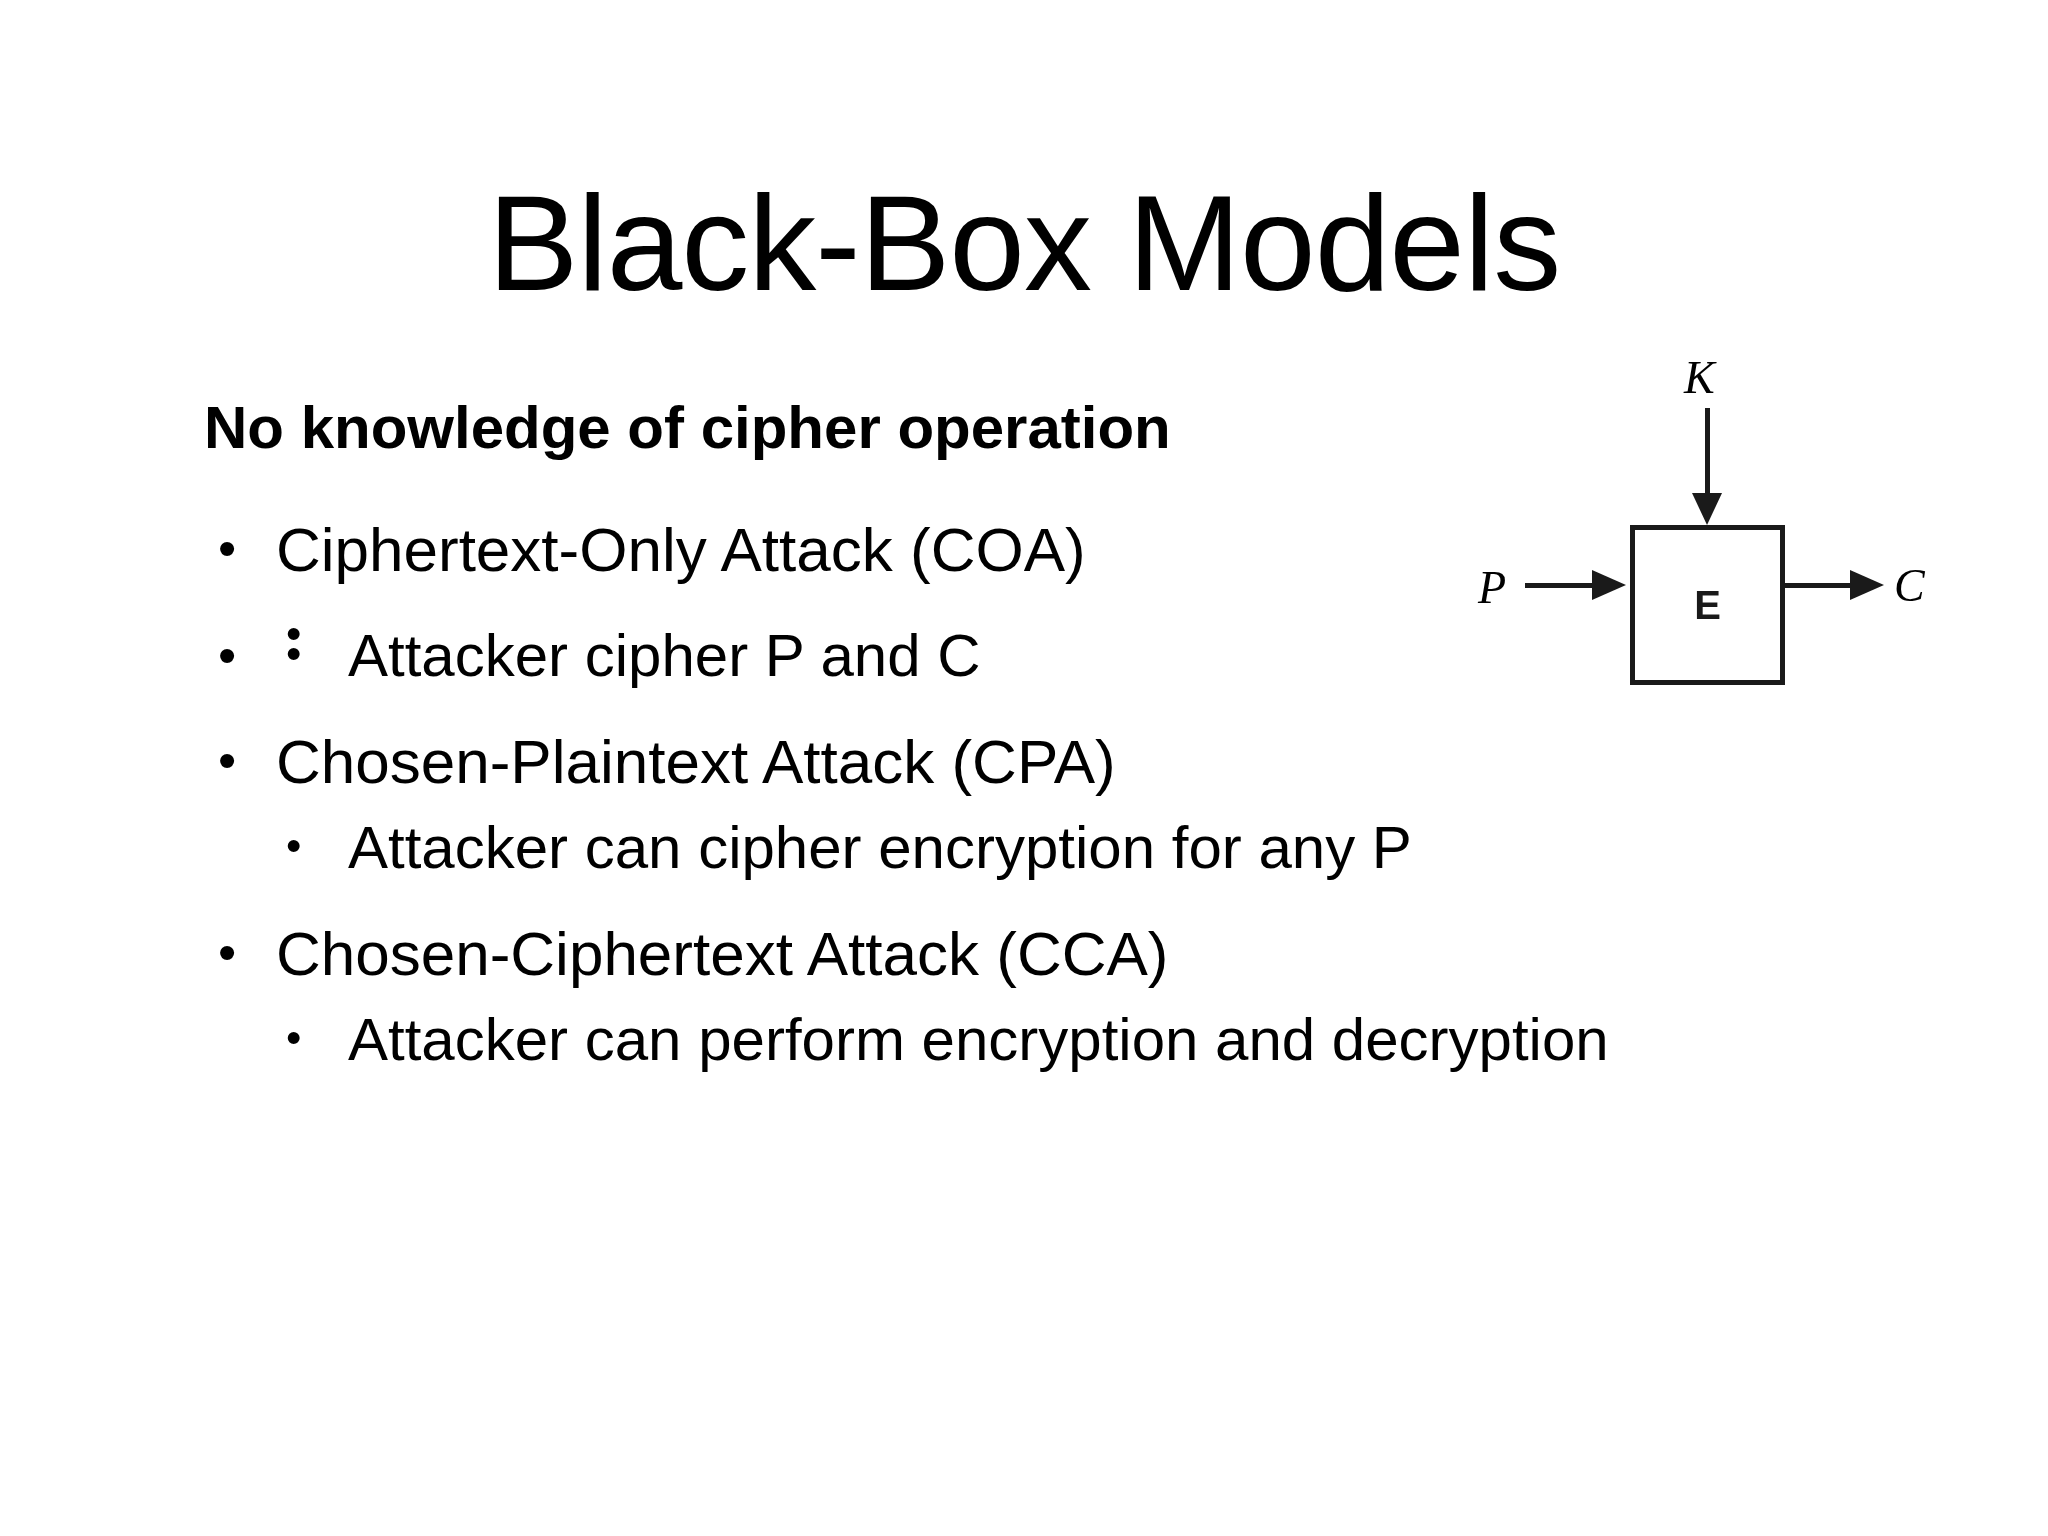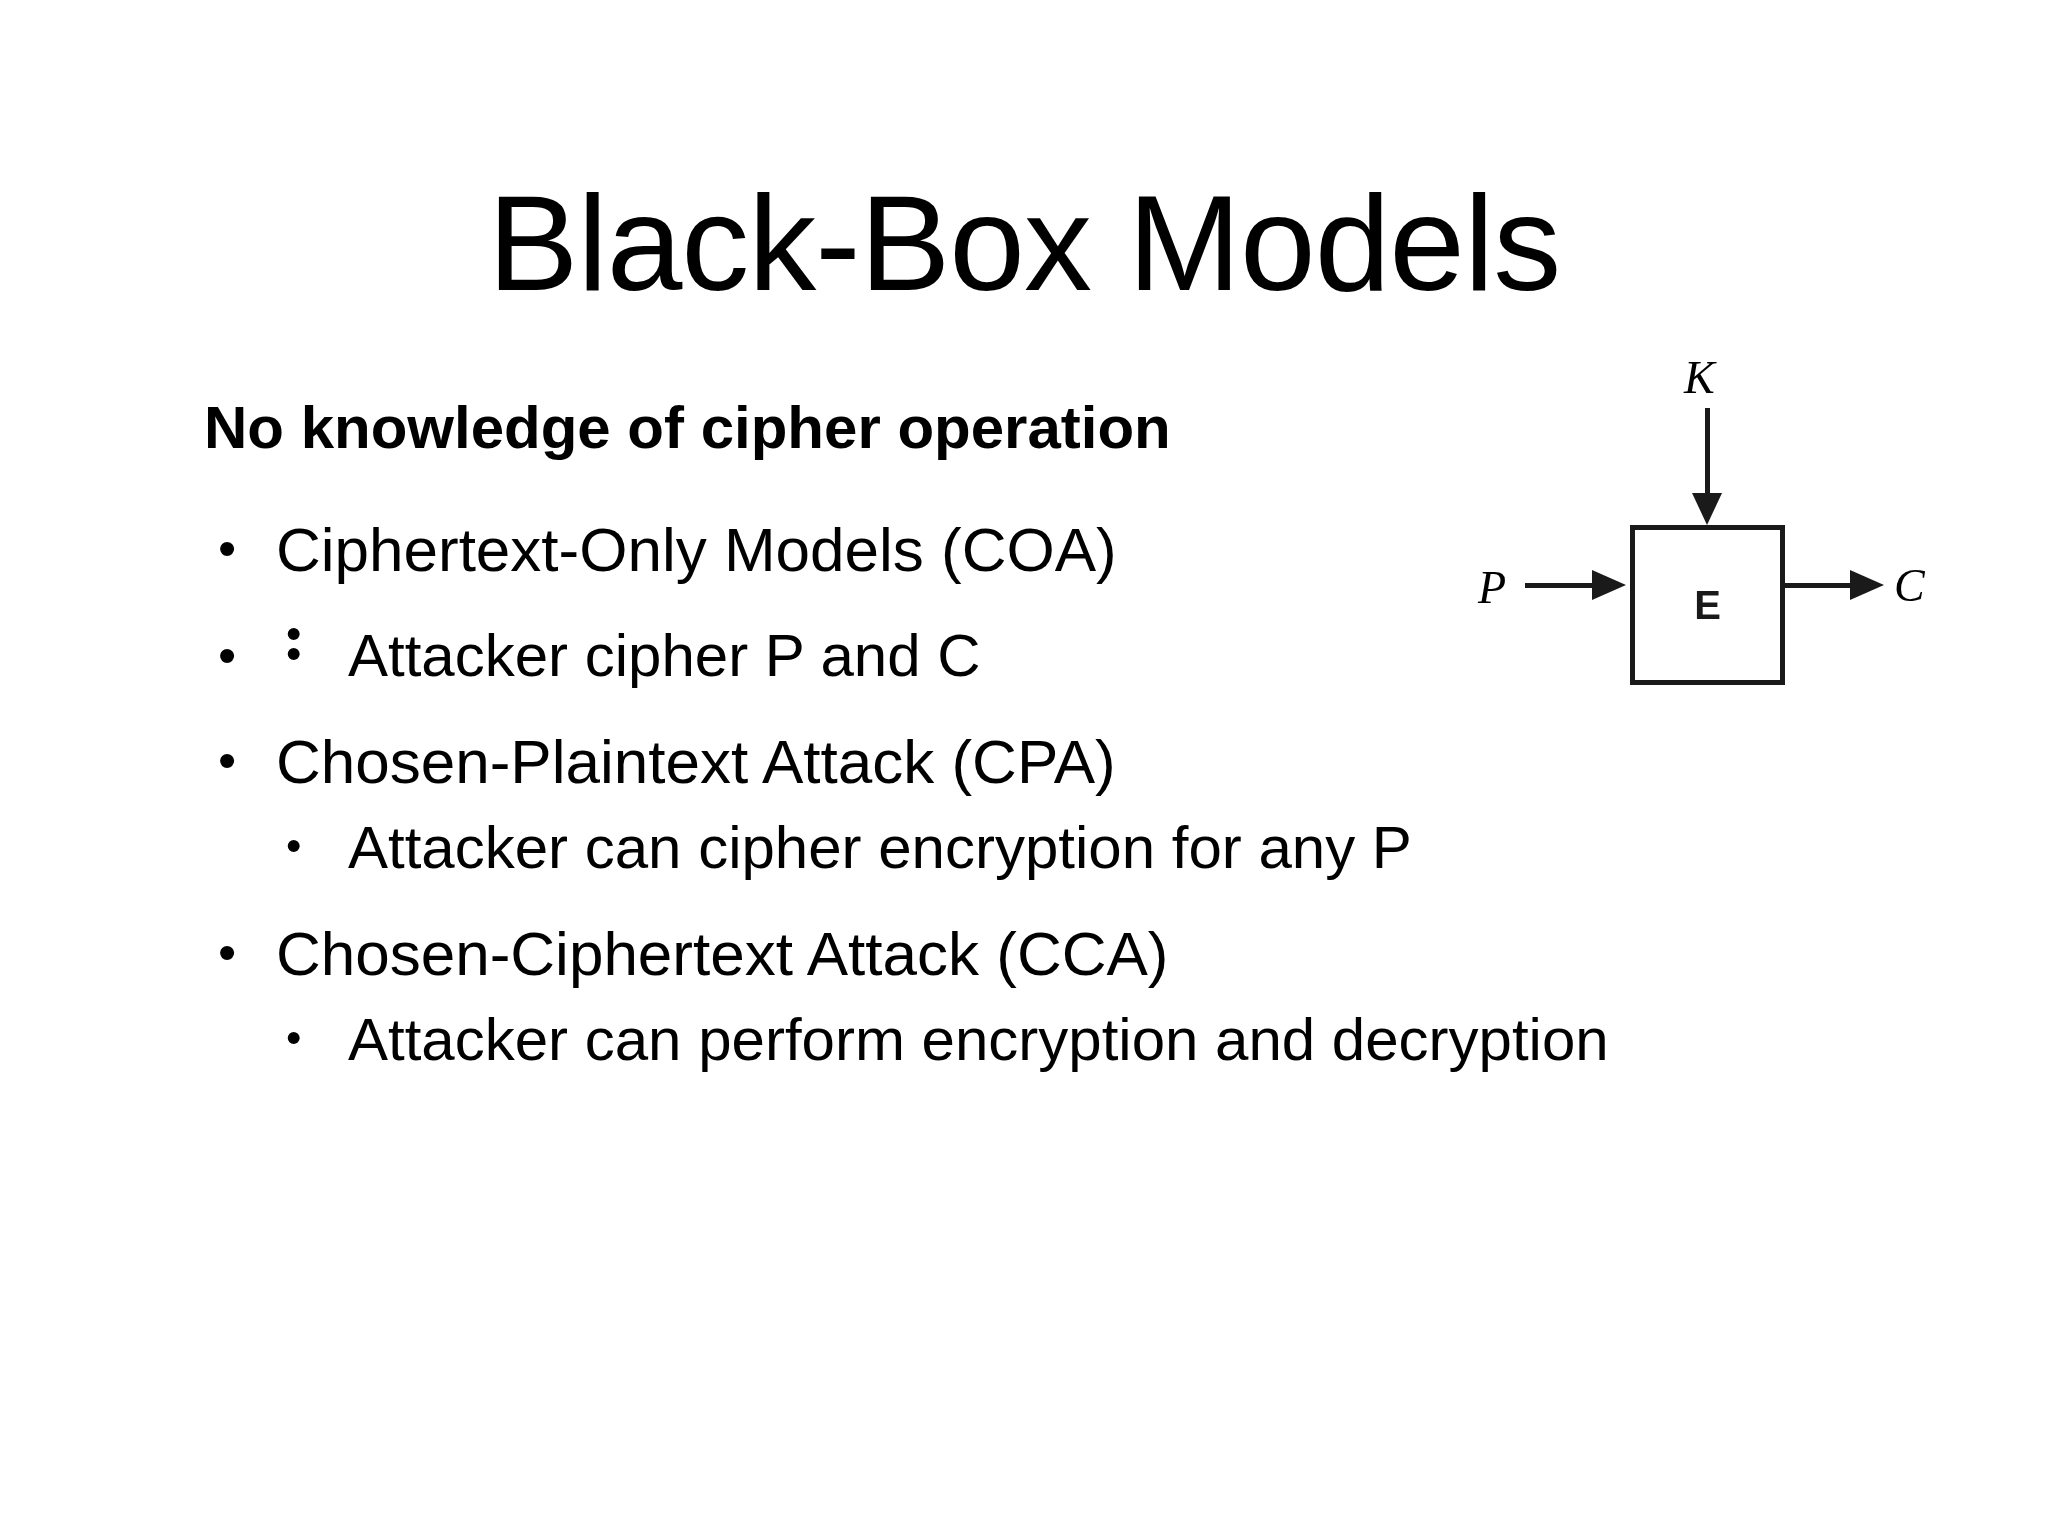--- a/index.html
+++ b/index.html
@@ -181,21 +181,21 @@
 
   <h1 id="slide-title">Black-Box Models</h1>
 
   <div id="body-block">
 
     <p class="lead-line">No knowledge of cipher operation</p>
 
     <ul class="level1">
 
       <li class="bullet1">
-        <span class="marker">•</span><span>Ciphertext-Only Models (COA)</span>
+        <span class="marker">•</span><span>Ciphertext-Only Attack (COA)</span>
         <ul class="level2">
           <li class="bullet2">
             <span class="marker">•</span>
           </li>
         </ul>
       </li>
 
       <li class="bullet1">
         <span class="marker">•</span>
         <ul class="level2">

